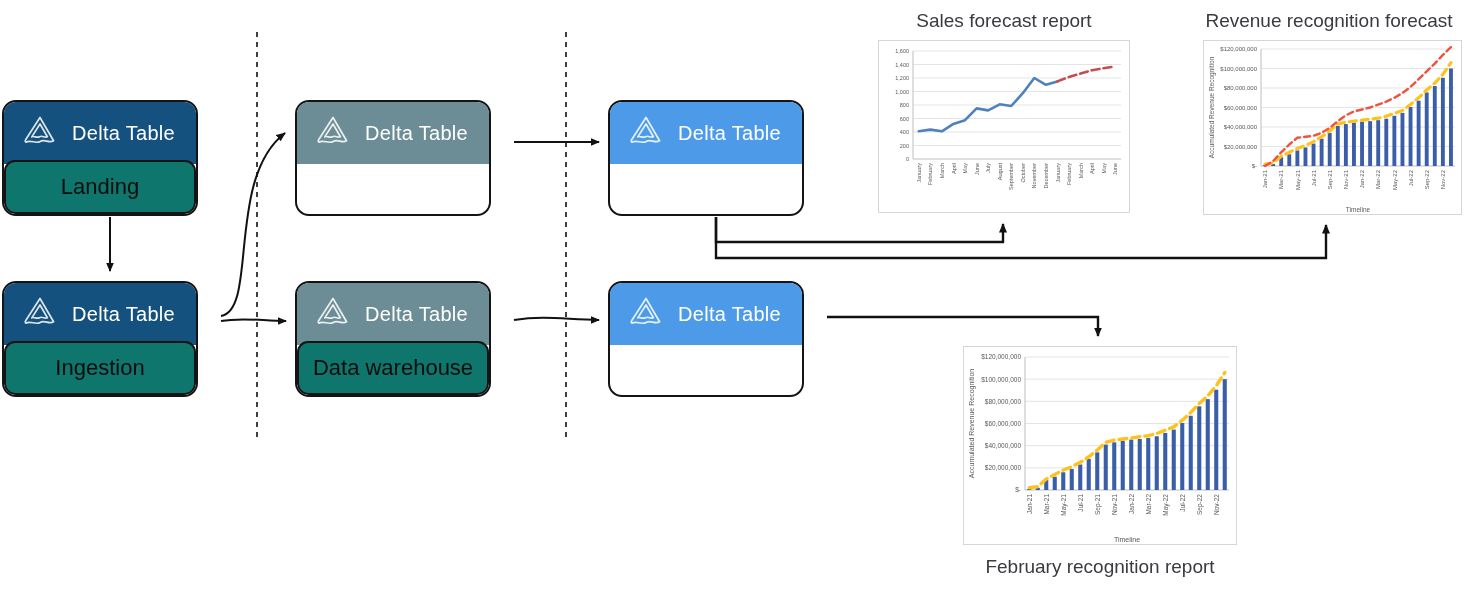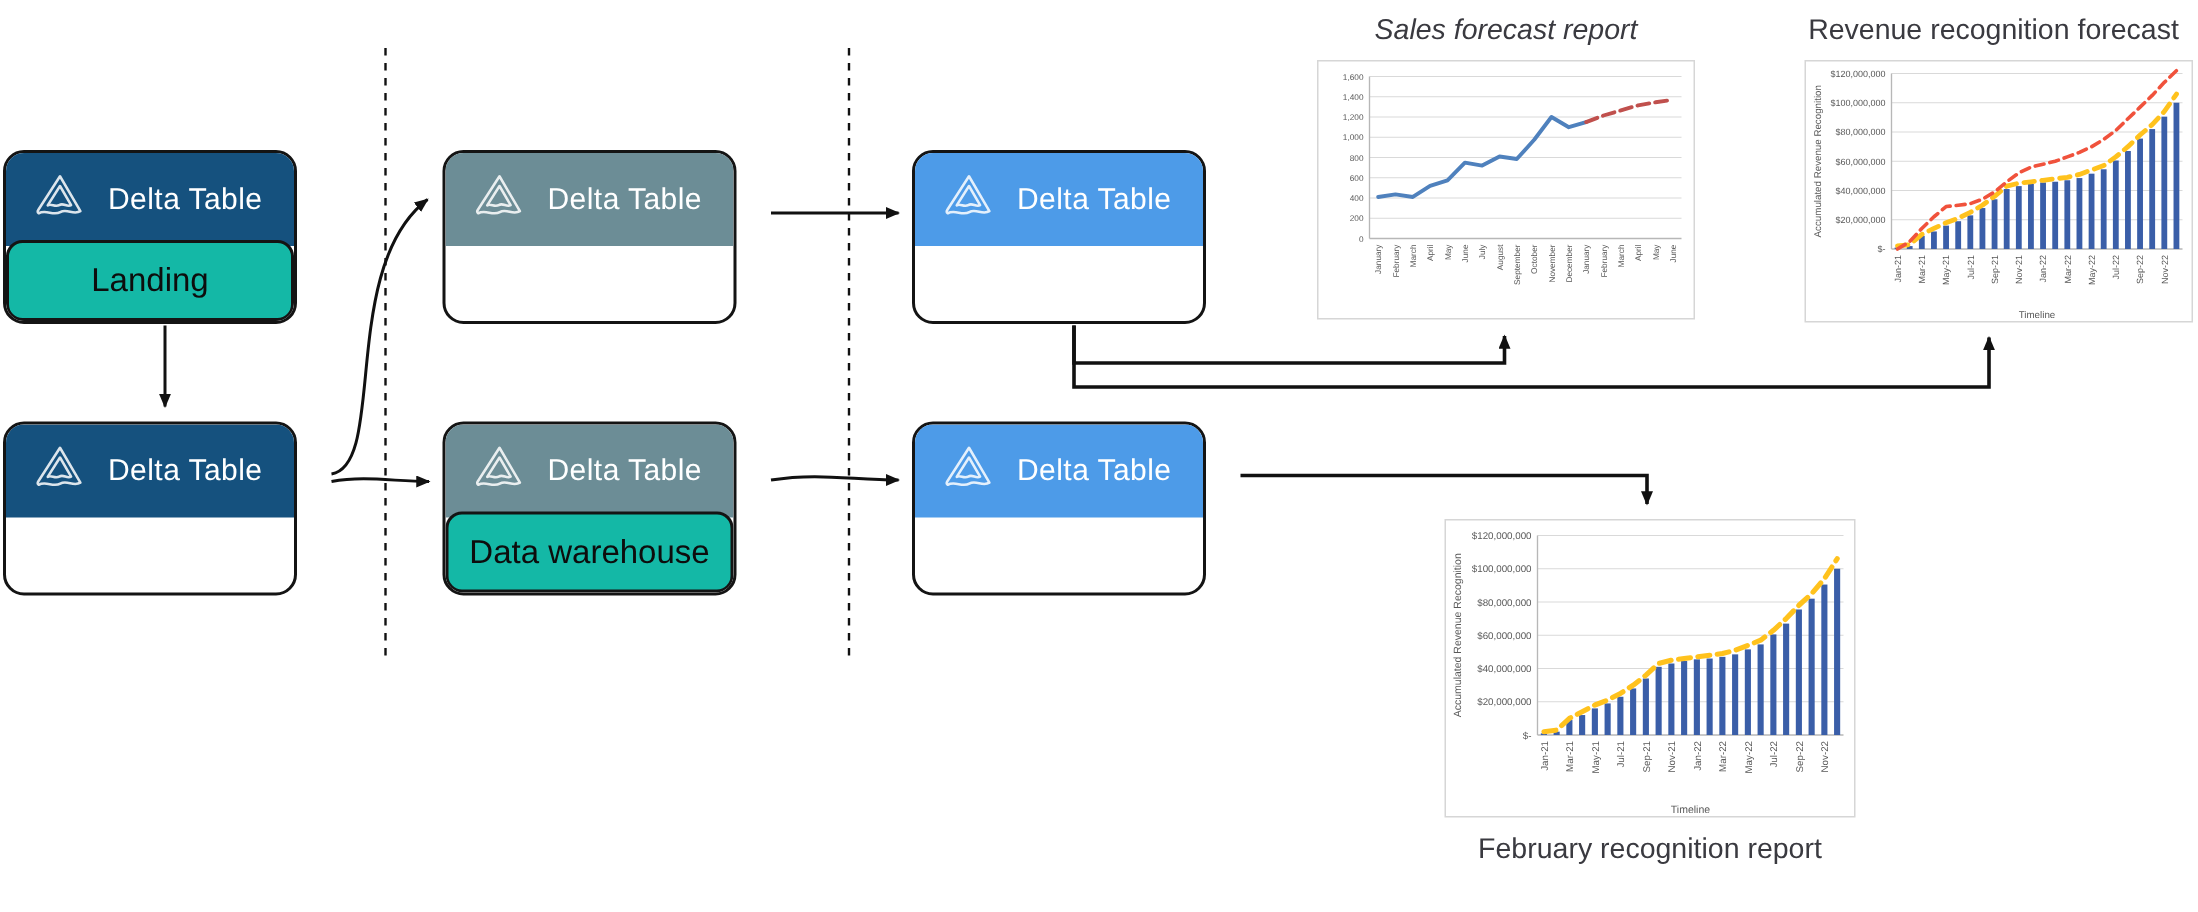--- a/index.html
+++ b/index.html
@@ -3,21 +3,21 @@
 <meta charset="utf-8">
 <style>
   html,body{margin:0;padding:0;}
   body{width:1465px;height:608px;position:relative;background:#ffffff;overflow:hidden;
        font-family:"Liberation Sans",sans-serif;}
   .node{position:absolute;width:196px;height:116px;border:2px solid #141414;border-radius:14px;
         box-sizing:border-box;overflow:hidden;}
   .node-header{position:absolute;top:0;left:0;right:0;height:62px;display:flex;align-items:center;
         padding-left:14px;gap:10px;}
   .node-title{color:#ffffff;font-size:20px;letter-spacing:.3px;}
-  .node-label{position:absolute;bottom:0;left:0;right:0;height:54px;background:#14b8a6;
+  .node-label{position:absolute;bottom:0;left:0;right:0;height:54px;background:#0f766e;
         border:2px solid #141414;border-radius:11px;box-sizing:border-box;
         display:flex;align-items:center;justify-content:center;
         font-size:22px;color:#0d0d0d;}
   .logo{display:flex;align-items:center;}
   .chart{position:absolute;background:#ffffff;border:1px solid #d6d6d6;box-sizing:border-box;}
   .chart svg text{font-family:"Liberation Sans",sans-serif;fill:#595959;}
   .chart-title{position:absolute;text-align:center;font-size:19px;color:#3a3a40;}
   #overlay{position:absolute;left:0;top:0;width:1465px;height:608px;pointer-events:none;}
 </style>
 </head>
@@ -39,20 +39,21 @@
 <div class="node" style="left:2px;top:281px;">
   <div class="node-header" style="background: rgb(21, 81, 126);">
     <span class="logo">
       <svg width="44" height="40" viewBox="0 0 44 40" fill="none" stroke="#ffffff" stroke-opacity=".85" stroke-width="1.7" stroke-linejoin="round" stroke-linecap="round">
           <path d="M22 4.5 L35.6 27.8 C30.8 30.8 26.8 25.6 22.2 28.4 C17.4 31.3 12.8 26.2 7.8 29.2 C6.8 28.4 7.2 27.4 7.6 26.8 Z"></path>
           <path d="M22 11 L29.4 23.8 C26.6 25.3 24.4 22 21.5 23.7 C18.7 25.3 16 22.4 13.8 23.9 Z"></path>
         </svg>
     </span>
     <span class="node-title">Delta Table</span>
   </div>
+  <div class="node-label">Ingestion</div>
 </div>
 
 <div class="node" style="left:295px;top:100px;">
   <div class="node-header" style="background: rgb(108, 141, 150);">
     <span class="logo">
       <svg width="44" height="40" viewBox="0 0 44 40" fill="none" stroke="#ffffff" stroke-opacity=".85" stroke-width="1.7" stroke-linejoin="round" stroke-linecap="round">
           <path d="M22 4.5 L35.6 27.8 C30.8 30.8 26.8 25.6 22.2 28.4 C17.4 31.3 12.8 26.2 7.8 29.2 C6.8 28.4 7.2 27.4 7.6 26.8 Z"></path>
           <path d="M22 11 L29.4 23.8 C26.6 25.3 24.4 22 21.5 23.7 C18.7 25.3 16 22.4 13.8 23.9 Z"></path>
         </svg>
     </span>
@@ -90,21 +91,21 @@
     <span class="logo">
       <svg width="44" height="40" viewBox="0 0 44 40" fill="none" stroke="#ffffff" stroke-opacity=".85" stroke-width="1.7" stroke-linejoin="round" stroke-linecap="round">
           <path d="M22 4.5 L35.6 27.8 C30.8 30.8 26.8 25.6 22.2 28.4 C17.4 31.3 12.8 26.2 7.8 29.2 C6.8 28.4 7.2 27.4 7.6 26.8 Z"></path>
           <path d="M22 11 L29.4 23.8 C26.6 25.3 24.4 22 21.5 23.7 C18.7 25.3 16 22.4 13.8 23.9 Z"></path>
         </svg>
     </span>
     <span class="node-title">Delta Table</span>
   </div>
 </div>
 
-<div class="chart-title" style="left:878px;top:10px;width:252px;font-style:italic;">Sales forecast report</div>
+<div class="chart-title" style="left:878px;top:10px;width:252px;">Sales forecast report</div>
 <div class="chart-title" style="left:1196px;top:10px;width:266px;">Revenue recognition forecast</div>
 <div class="chart-title" style="left:963px;top:556px;width:274px;">February recognition report</div>
 
 <div class="chart" style="left:878px;top:40px;width:252px;height:173px;"><svg width="252" height="173" viewBox="0 0 252 173">
       <text x="30" y="120.09" text-anchor="end" font-size="5.5">0</text>
       <line x1="34" x2="242" y1="104.5" y2="104.5" stroke="#d9d9d9" stroke-width="0.7"></line>
       <text x="30" y="106.59" text-anchor="end" font-size="5.5">200</text>
       <line x1="34" x2="242" y1="91" y2="91" stroke="#d9d9d9" stroke-width="0.7"></line>
       <text x="30" y="93.09" text-anchor="end" font-size="5.5">400</text>
       <line x1="34" x2="242" y1="77.5" y2="77.5" stroke="#d9d9d9" stroke-width="0.7"></line>

